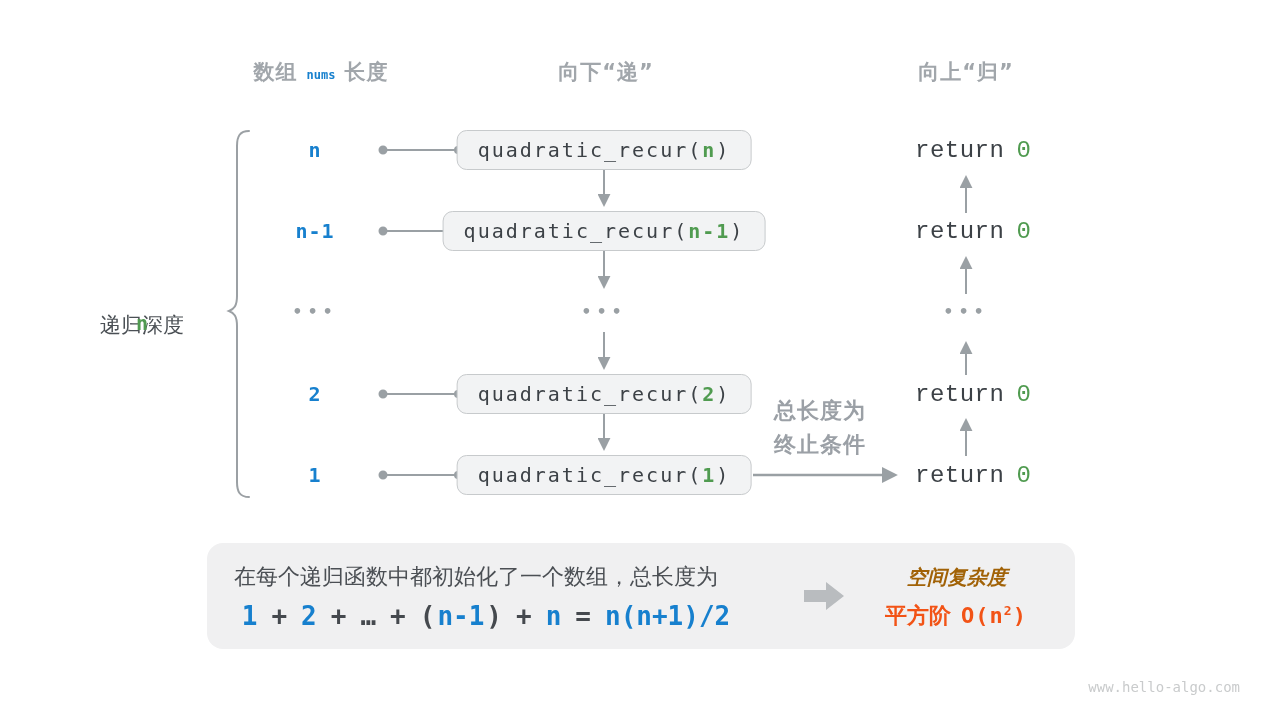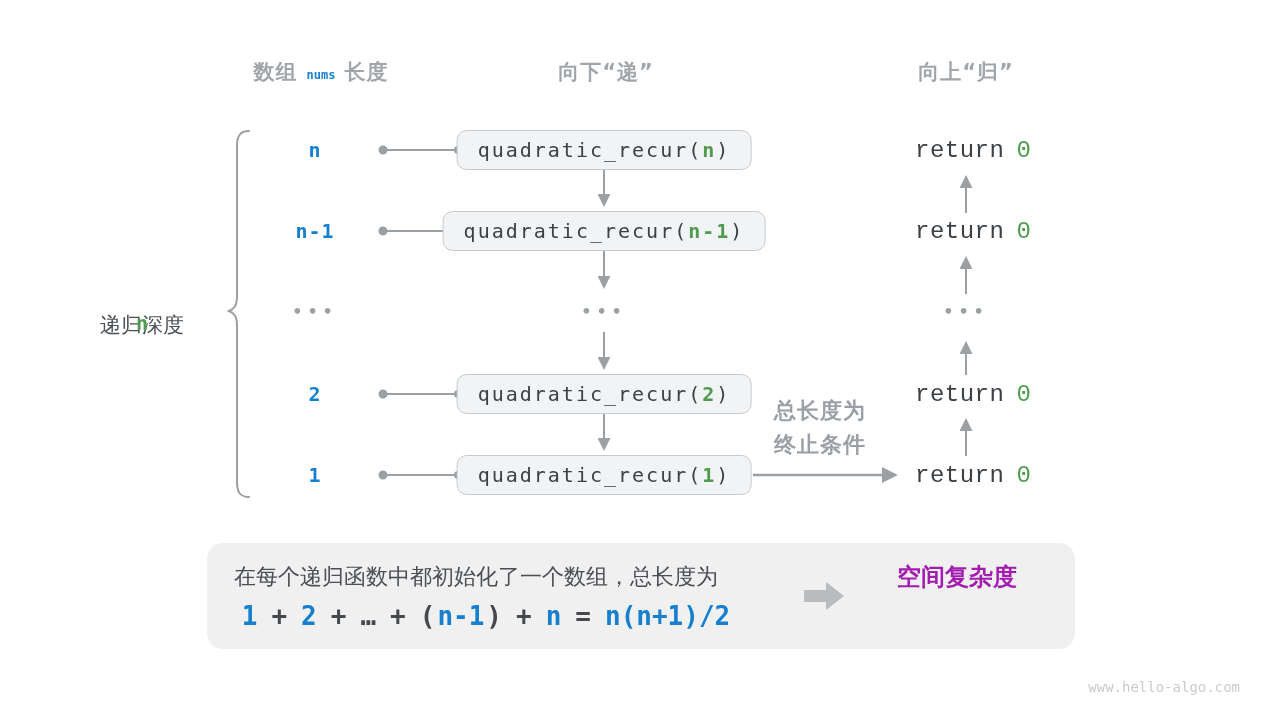--- a/index.html
+++ b/index.html
@@ -39,21 +39,21 @@
 
   .panel {
     position:absolute; left:207px; top:543px; width:868px; height:106px;
     background:#f0f0f1; border-radius:16px; z-index:0;
   }
   .panel-desc { font-size:22px; color:#4b4f54; }
   .formula { font-family:"DejaVu Sans Mono","Liberation Mono",monospace; font-size:26px; font-weight:bold; }
   .formula .tok { margin:0 7px; }
   .f-blue { color:#1780ce; }
   .f-dark { color:#45494e; }
-  .sc-title { font-size:24px; font-weight:bold; color:#a21caf; }
+  .sc-title { font-size:20px; font-weight:bold; color:#a16207;font-style:italic; }
   .sc-value { font-size:22px; font-weight:bold; color:#f25316; }
   .sc-value .o-part { font-family:"DejaVu Sans Mono","Liberation Mono",monospace; margin-left:10px; letter-spacing:1px; }
   .sc-value sup { font-size:13px; }
 
   .watermark { position:absolute; right:40px; top:679px; font-family:"DejaVu Sans Mono","Liberation Mono",monospace; font-size:14px; color:#c9cbcc; z-index:2; }
 </style>
 </head>
 <body>
 
 <div class="stage">
@@ -160,16 +160,19 @@
 
   <div class="abs formula" style="left:486px; top:616px;">
     <span class="tok f-blue">1</span><span class="tok f-dark">+</span><span class="tok f-blue">2</span><span class="tok f-dark">+</span><span class="tok f-dark">…</span><span class="tok f-dark">+</span><span class="tok f-dark" style="margin-right:0;">(</span><span class="tok f-blue" style="margin:0 2px;">n-1</span><span class="tok f-dark" style="margin-left:0;">)</span><span class="tok f-dark">+</span><span class="tok f-blue">n</span><span class="tok f-dark">=</span><span class="tok f-blue">n(n+1)/2</span>
   </div>
 
   <svg class="abs" style="left:824px; top:596px; width:40px; height:30px;" viewBox="0 0 40 30">
     <polygon points="0,9 22,9 22,1 40,15 22,29 22,21 0,21" fill="#b9bcbf"></polygon>
   </svg>
 
   <div class="abs sc-title" style="left:957px; top:577px;">空间复杂度</div>
+  <div class="abs sc-value" style="left:956px; top:616px;">
+    <span>平方阶</span><span class="o-part"><span>O(n</span><sup>2</sup><span>)</span></span>
+  </div>
 
   <div class="watermark">www.hello-algo.com</div>
 
 </div>
 
 </body></html>

